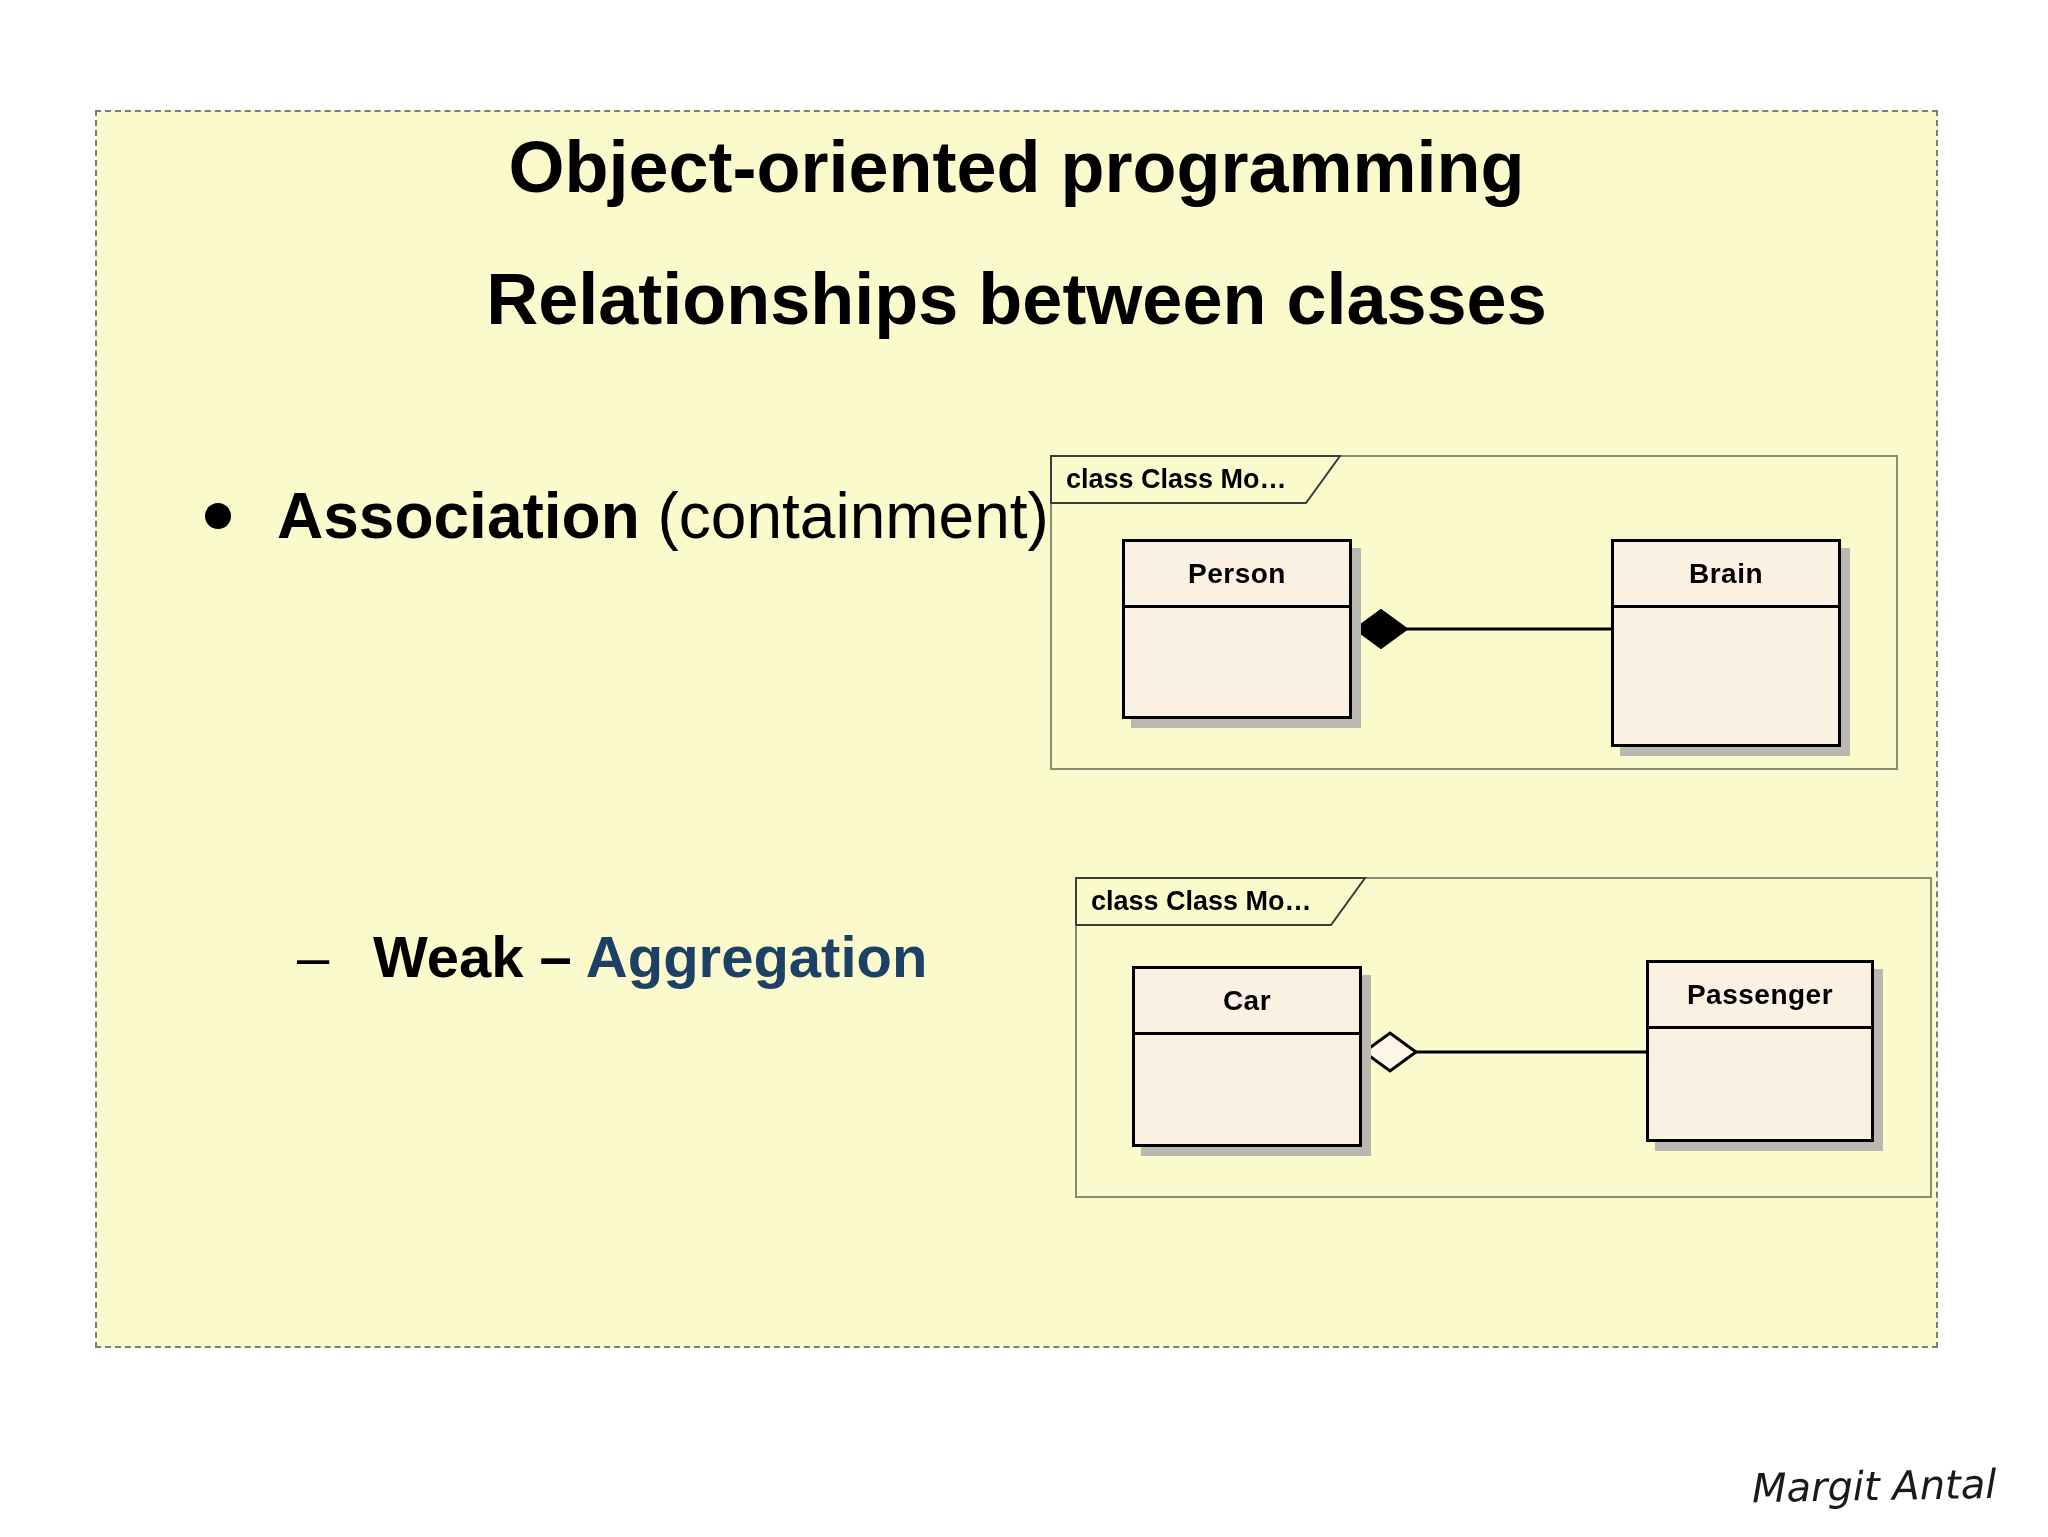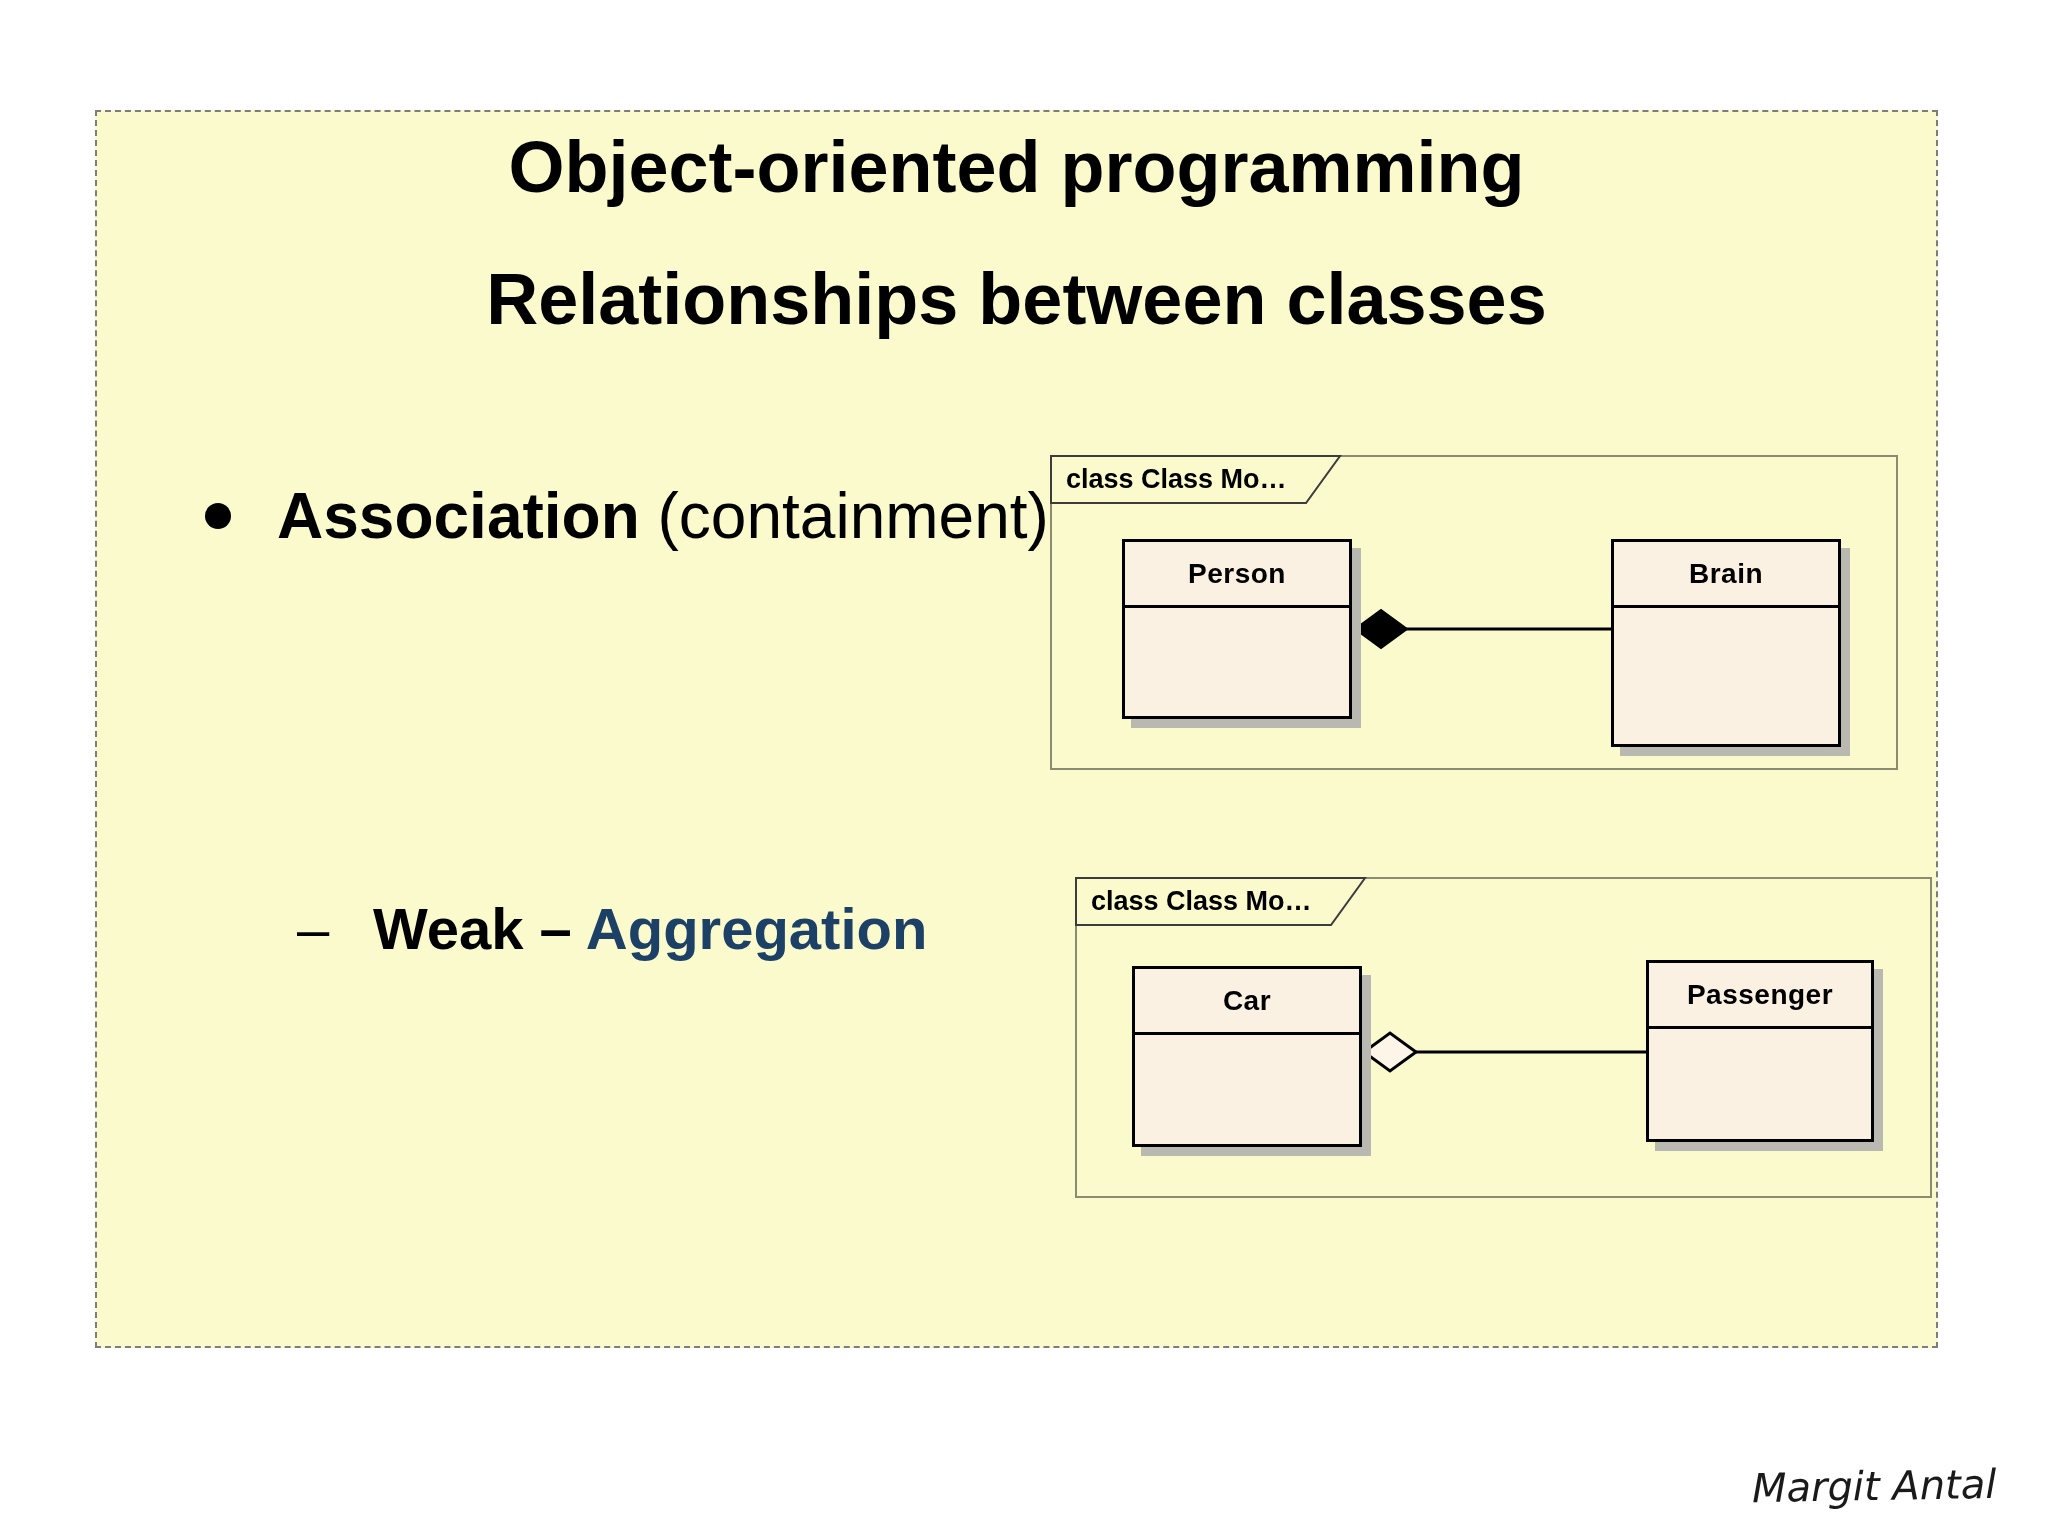--- a/index.html
+++ b/index.html
@@ -53,21 +53,21 @@
     position:absolute;
     white-space:nowrap;
     font-size:58px;
     line-height:1;
     color:#000;
   }
   .sub-row .marker{display:inline-block;width:76px;font-weight:normal;}
   .sub-row .b{font-weight:bold;}
   .sub-row .hl{font-weight:bold;color:#1d4066;}
   .sub-1{left:200px; top:600px;}
-  .sub-2{left:200px; top:788px;}
+  .sub-2{left:200px; top:816px;}
 
   
   .uml-frame{
     position:absolute;
     border:2px solid #8b8b70;
     box-sizing:border-box;
     background:transparent;
     padding-left:9px;
   }
   .frame-1{left:953px; top:343px; width:848px; height:315px;}

